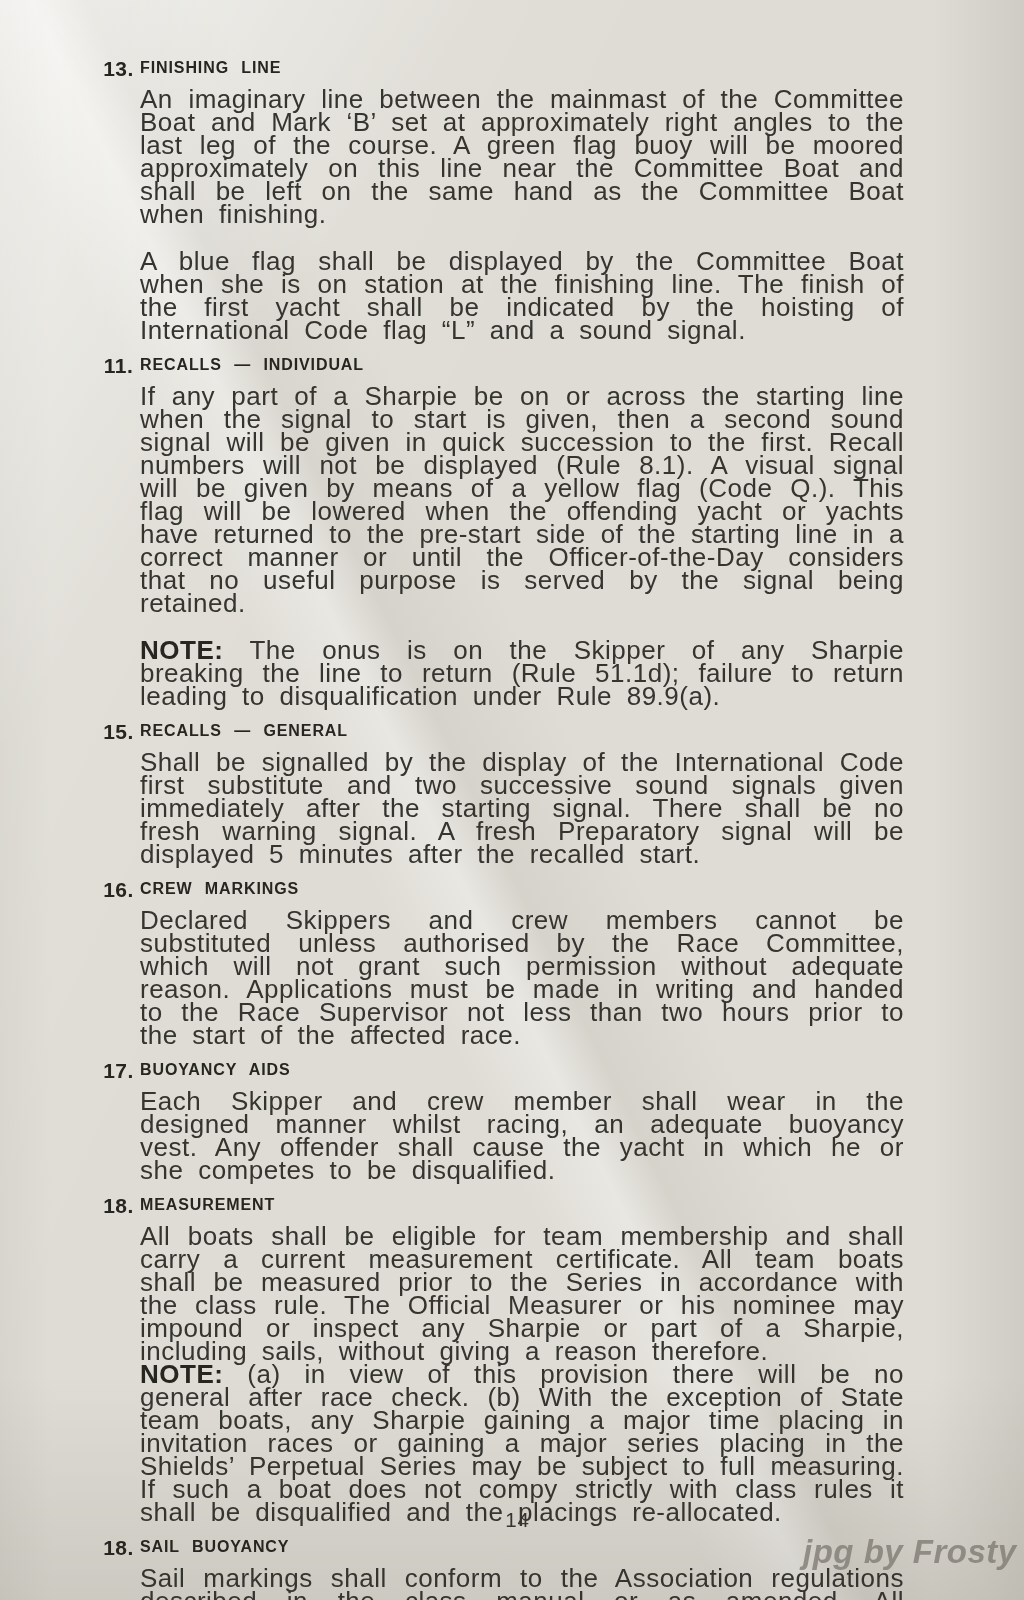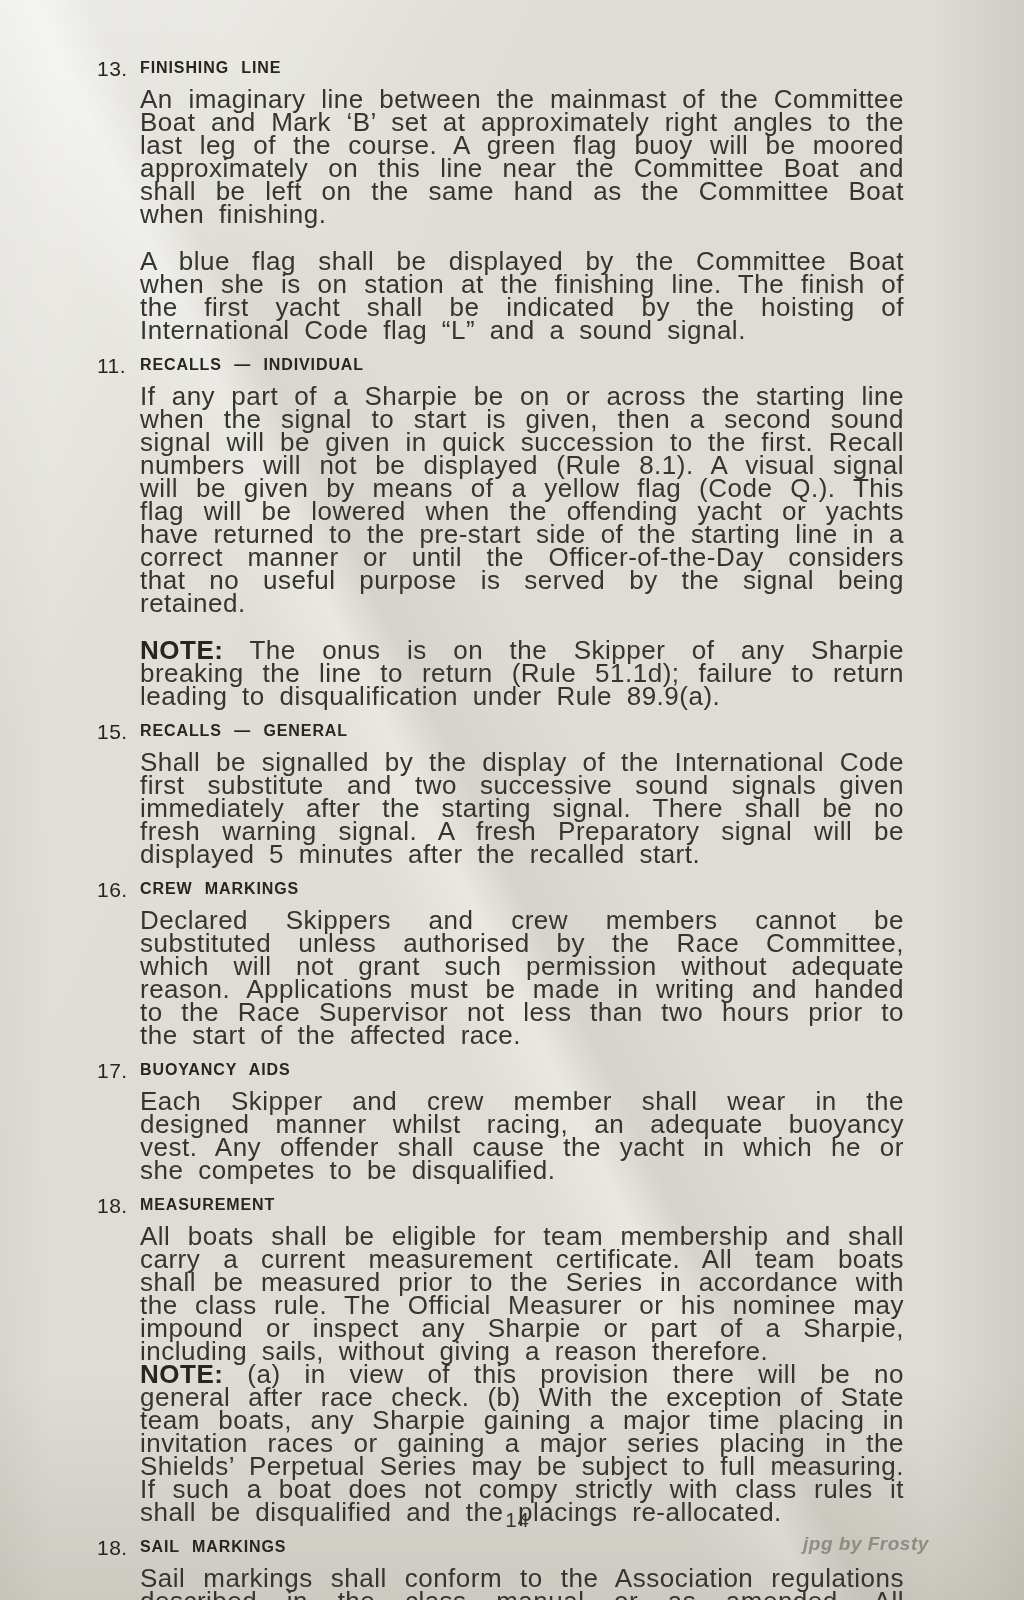--- a/index.html
+++ b/index.html
@@ -22,25 +22,26 @@
   }
   .content {
     position: absolute;
     top: 56px; left: 97px; right: 120px;
   }
   .section { display: flex; }
   .section + .section { margin-top: 11px; }
   .sec-num {
     flex: 0 0 43px;
     font-size: 21px;
-    font-weight: normal;
+    font-weight: bold;
     color: #26251f;
     letter-spacing: 0.5px;
     line-height: 23px;
     padding-top: 1px;
+    text-align: center;
   }
   .sec-body { flex: 1; min-width: 0; }
   .sec-title {
     font-size: 16px;
     font-weight: bold;
     color: #26251f;
     letter-spacing: 0.9px;
     word-spacing: 7px;
     line-height: 23px;
     margin: 0 0 9px 0;
@@ -61,21 +62,21 @@
     left: 445px; top: 1508px;
     width: 85px;
     text-align: right;
     font-size: 20.5px;
     letter-spacing: 1px;
     color: #35342f;
   }
   .watermark {
     position: absolute;
     left: 803px; top: 1533px;
-    font-size: 19px;
+    font-size: 33px;
     font-style: italic;
     font-weight: bold;
     color: rgba(128,124,116,0.80);
     letter-spacing: 0.5px;
   }
 </style>
 </head>
 <body>
 
 <div class="page">
@@ -128,21 +129,21 @@
       <div class="sec-body">
         <h2 class="sec-title">MEASUREMENT</h2>
         <p class="para">All boats shall be eligible for team membership and shall carry a current measurement certificate. All team boats shall be measured prior to the Series in accordance with the class rule. The Official Measurer or his nominee may impound or inspect any Sharpie or part of a Sharpie, including sails, without giving a reason therefore.</p>
         <p class="para tight"><span class="note-label">NOTE:</span> <span>(a) in view of this provision there will be no general after race check. (b) With the exception of State team boats, any Sharpie gaining a major time placing in invitation races or gaining a major series placing in the Shields’ Perpetual Series may be subject to full measuring. If such a boat does not compy strictly with class rules it shall be disqualified and the placings re-allocated.</span></p>
       </div>
     </div>
 
     <div class="section">
       <div class="sec-num">18.</div>
       <div class="sec-body">
-        <h2 class="sec-title">SAIL MARKINGS</h2>
+        <h2 class="sec-title">SAIL BUOYANCY</h2>
         <p class="para">Sail markings shall conform to the Association regulations described in the class manual or as amended. All spinnakers shall have numbers on both sides in accordance with Rule 25d.</p>
       </div>
     </div>
 
   </div>
 
   <div class="page-number">14</div>
   <div class="watermark">jpg by Frosty</div>
 </div>
 

